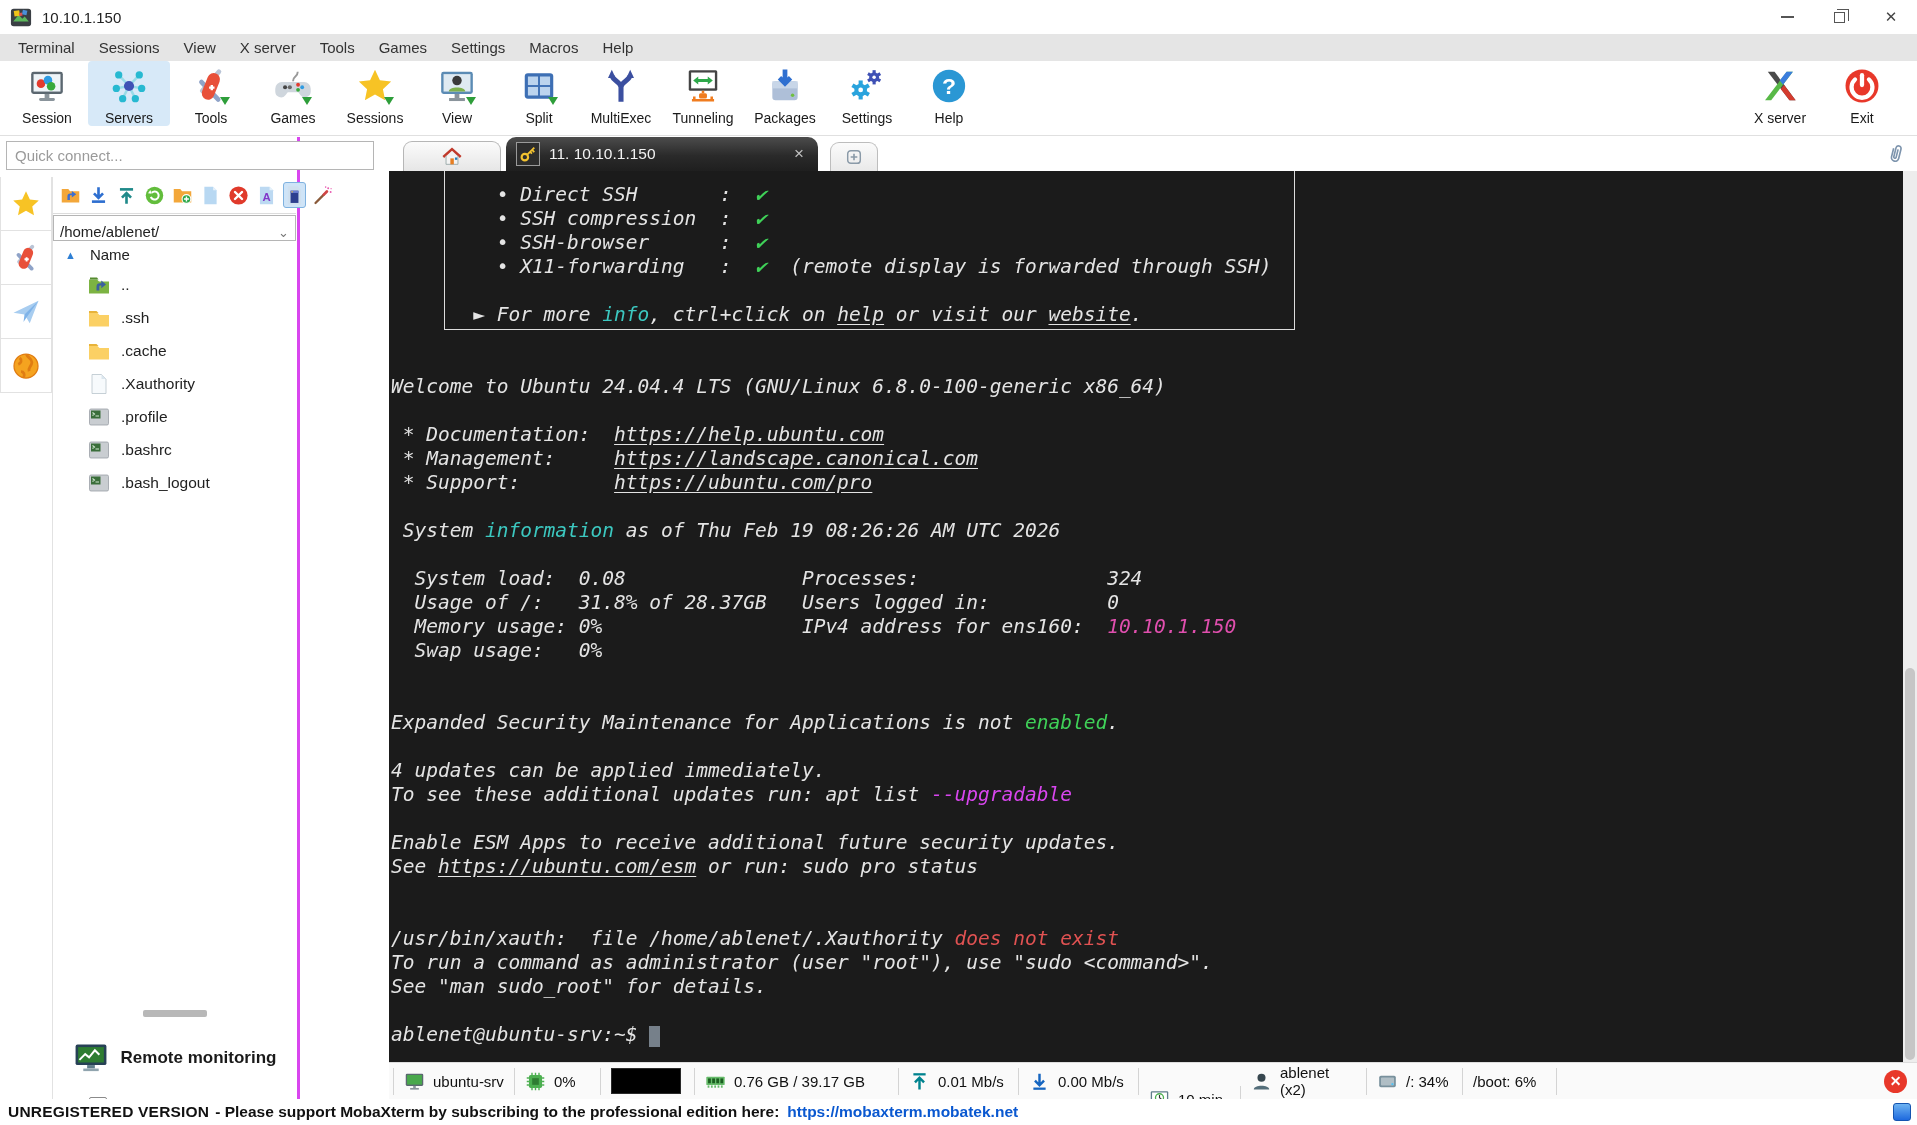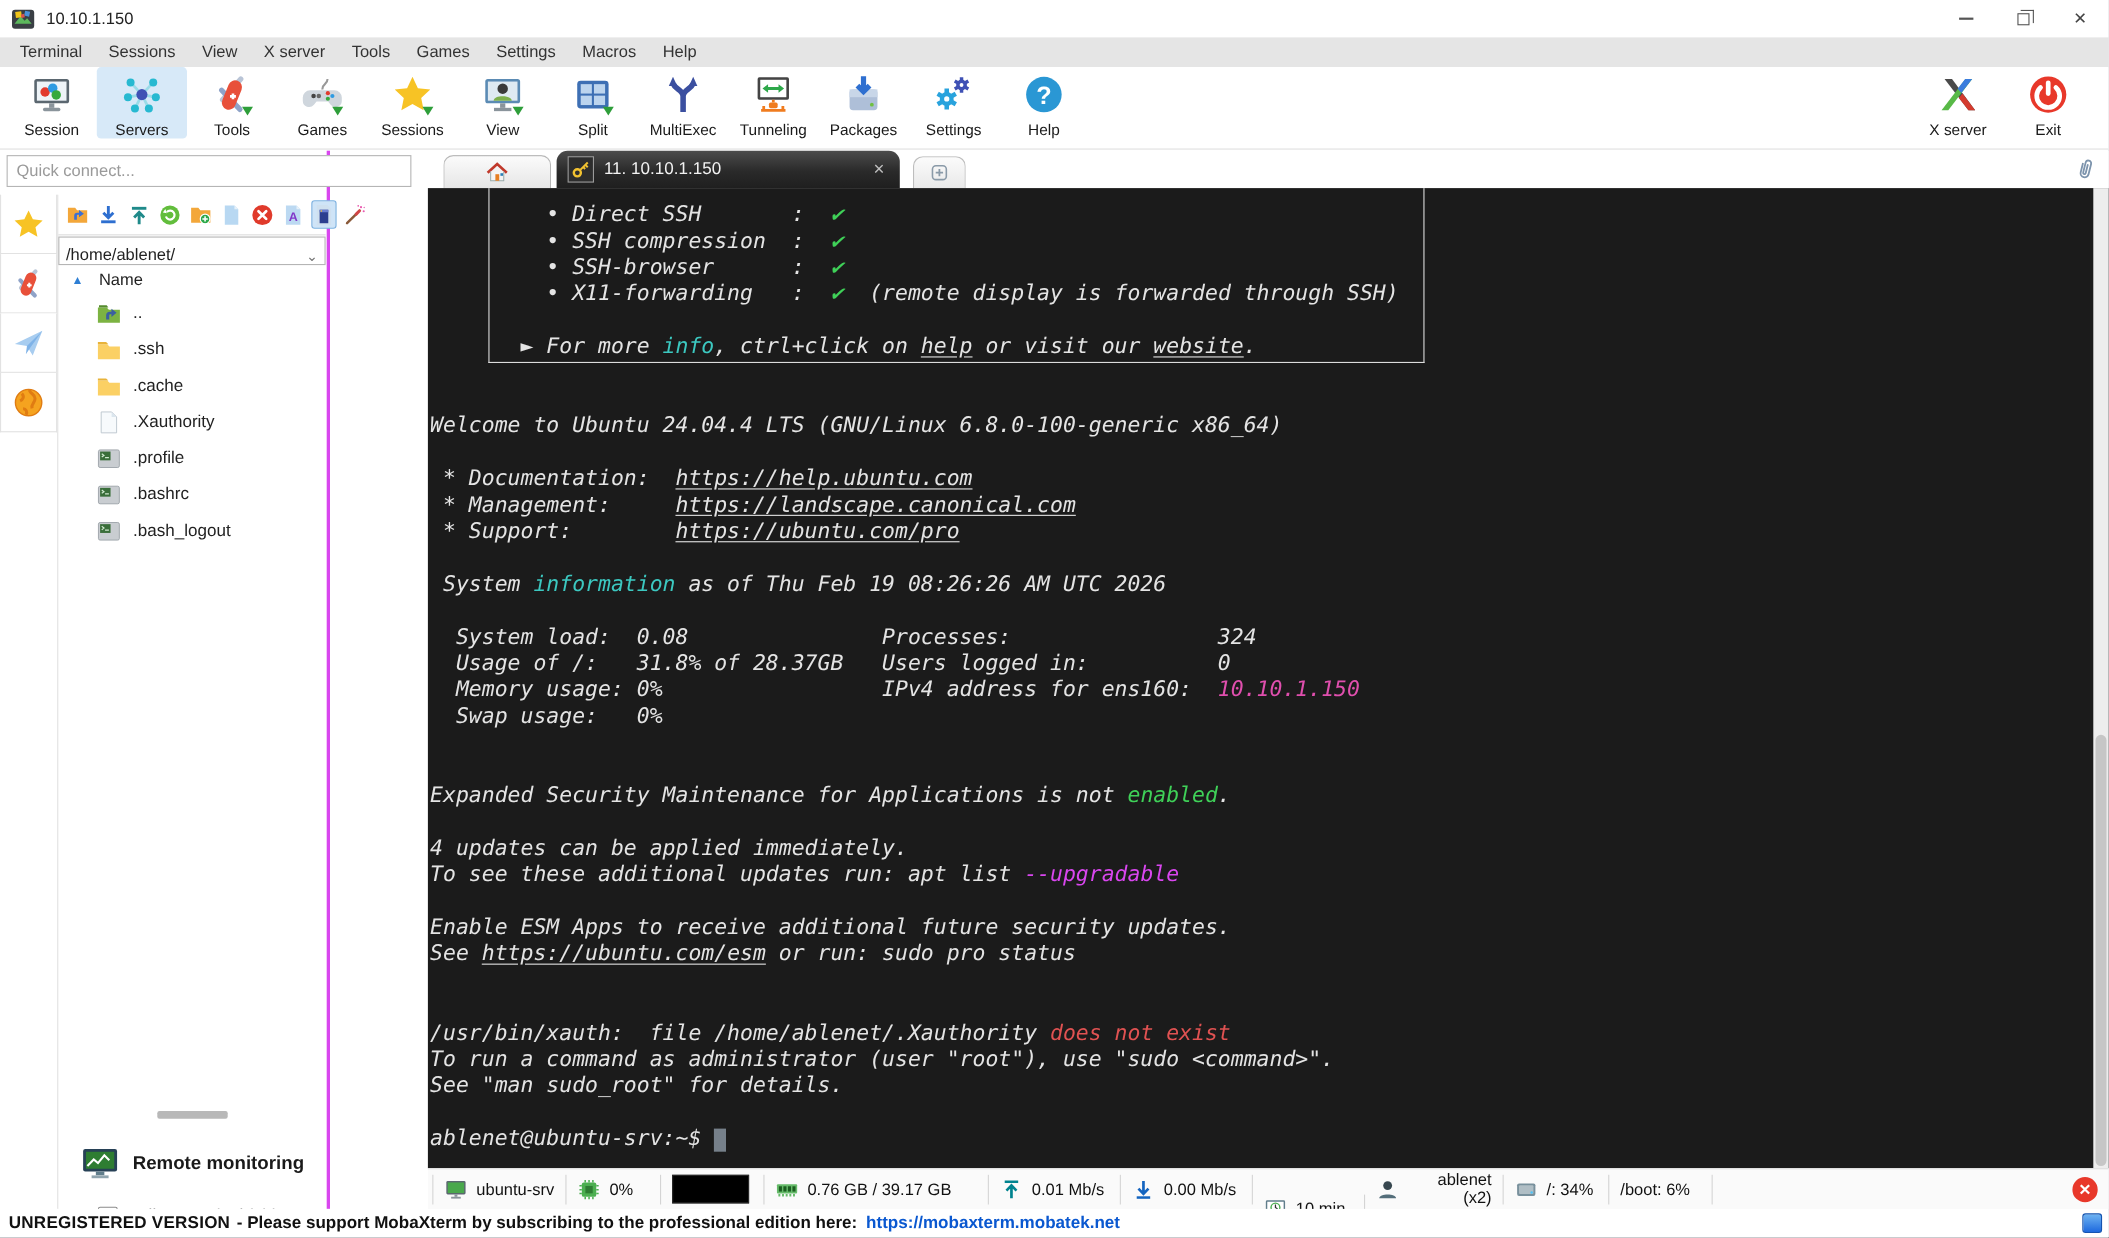--- a/index.html
+++ b/index.html
@@ -727,21 +727,21 @@
             <svg viewBox="0 0 24 24">
               <rect x="2" y="2.5" width="20" height="15" rx="1.5" fill="#607d8b"></rect>
               <rect x="3.5" y="4" width="17" height="12" fill="#fff"></rect>
               <circle cx="12" cy="10" r="4.6" fill="none" stroke="#4caf50" stroke-width="1.5"></circle>
               <path d="M12 6.8 v3.2 l2.2 1.6" stroke="#333" stroke-width="1.3" fill="none"></path>
               <rect x="8" y="19.2" width="8" height="2" fill="#90a4ae"></rect>
             </svg>
           </span>
           <span class="stext">10 min</span>
         </div>
-        <div class="seg" style="width: 126px; text-align: right;">
+        <div class="seg" style="width: 126px;">
           <span>
             <svg viewBox="0 0 24 24">
               <circle cx="12" cy="7.8" r="4.6" fill="#37474f"></circle>
               <path d="M3.2 21 c0-5.4 17.6-5.4 17.6 0z" fill="#546e7a"></path>
             </svg>
           </span>
           <span class="stext">ablenet (x2)</span>
         </div>
         <div class="seg" style="width: 96px;">
           <span>

